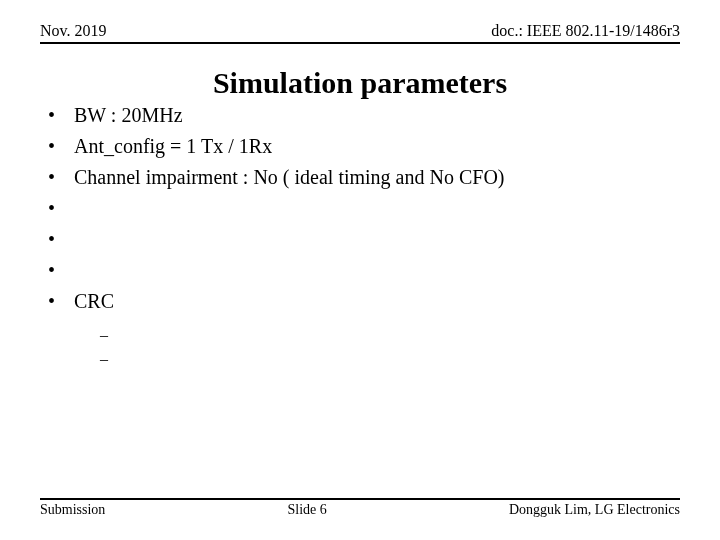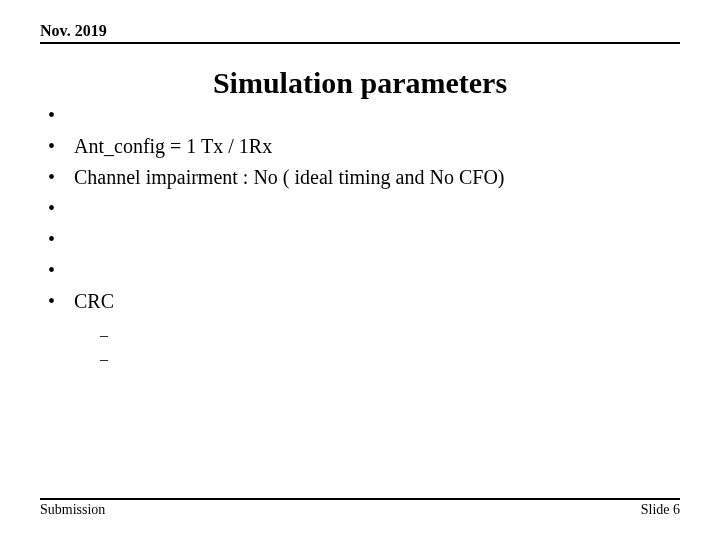--- a/index.html
+++ b/index.html
@@ -9,21 +9,21 @@
     background: #ffffff;
     font-family: "Times New Roman", Times, serif;
     color: #000;
     position: relative;
     padding: 22px 40px 0 40px;
   }
   .header-row {
     display: flex;
     justify-content: space-between;
     font-size: 16px;
-    font-weight: bold;
+    font-weight: normal;
     border-bottom: 2px solid #000;
     padding-bottom: 2px;
   }
   .title {
     text-align: center;
     font-size: 30px;
     margin-top: 22px;
   }
   ul.main {
     list-style: none;
@@ -68,27 +68,29 @@
     justify-content: space-between;
     font-size: 14px;
     text-align: right;
   }
 </style>
 </head>
 <body>
 
 <div class="header-row">
   <span>Nov. 2019</span>
+  <span>doc.: IEEE 802.11-19/1486r3</span>
 </div>
 
 <h1 class="title">Simulation parameters</h1>
 
 <ul class="main">
   <li>
       <span class="bullet">•</span>
+      <span>BW : 20MHz</span>
     </li>
   <li>
       <span class="bullet">•</span>
       <span>Ant_config = 1 Tx / 1Rx</span>
     </li>
   <li>
       <span class="bullet">•</span>
       <span>Channel impairment : No ( ideal timing and No CFO)</span>
     </li>
   <li>
@@ -113,14 +115,15 @@
   <li>
     <span class="dash">–</span>
   </li>
 </ul>
 
 <div class="footer">
   <div class="footer-line"></div>
   <div class="footer-row">
     <span>Submission</span>
     <span>Slide 6</span>
+    <span>Dongguk Lim, LG Electronics</span>
   </div>
 </div>
 
 </body></html>

